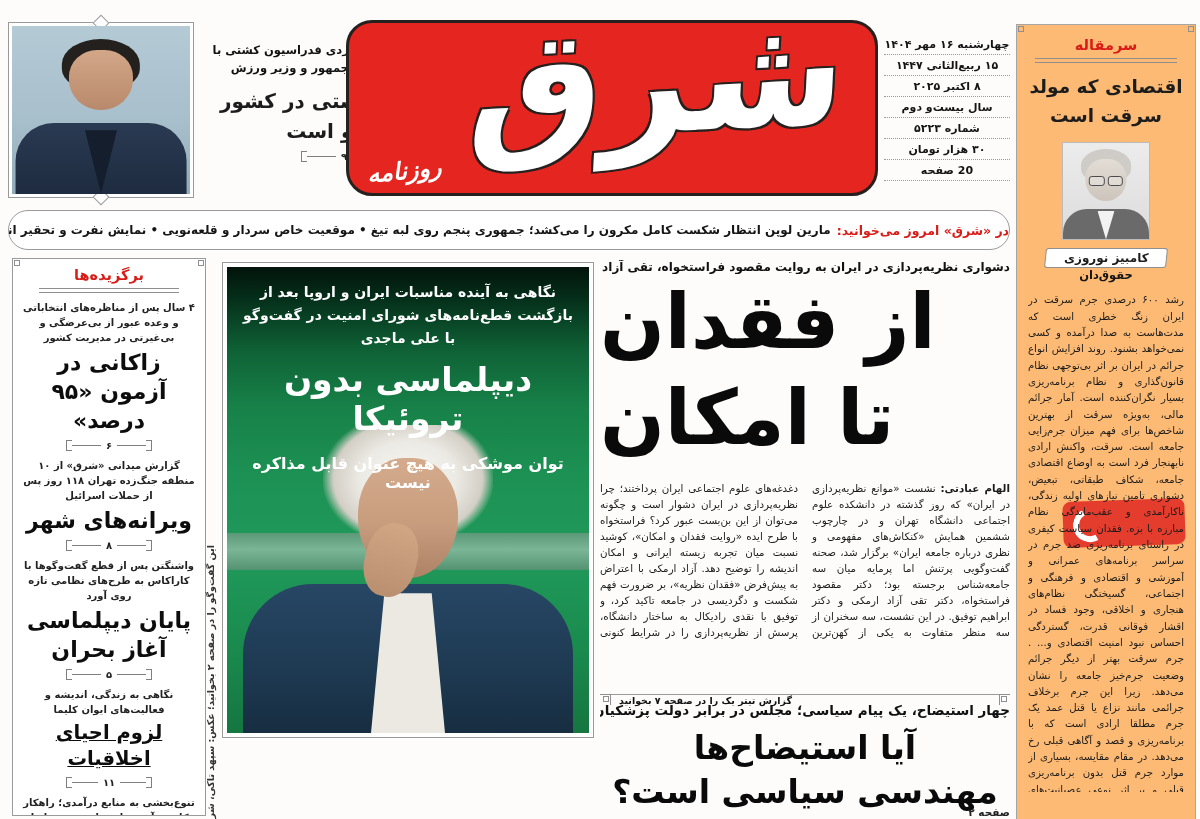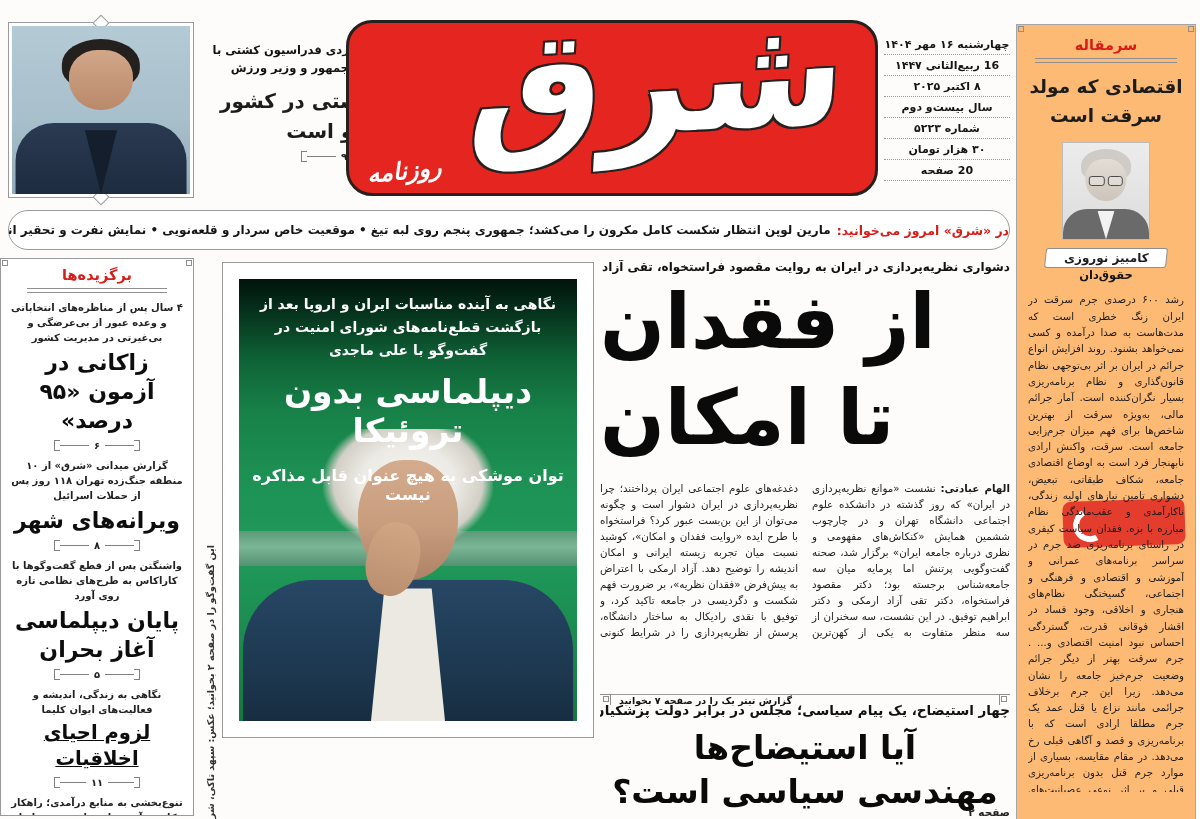--- a/index.html
+++ b/index.html
@@ -38,32 +38,32 @@
   .logo-word{position:absolute;right:30px;top:-18px;font-size:150px;font-weight:bold;color:#fff;line-height:1;transform:skewX(-6deg) rotate(-3deg);text-shadow:2px 2px 0 #26201e,-2px -2px 0 #26201e,2px -2px 0 #26201e,-2px 2px 0 #26201e;font-family:"DejaVu Sans",sans-serif;}
   .logo-sub{position:absolute;left:18px;bottom:8px;font-size:24px;font-weight:bold;font-style:italic;color:#fff;transform:rotate(-6deg);}
   .dates{position:absolute;left:884px;top:34px;width:126px;}
   .dates .row{font-size:11px;font-weight:bold;text-align:center;padding:3.5px 0;border-bottom:1px dotted #9a9a9a;color:#141414;}
   .dates .row:last-child{border-bottom:1px dotted #9a9a9a;}
   
   .strip{position:absolute;left:8px;top:210px;width:1002px;height:40px;border:1px solid #9a9a9a;border-radius:20px;box-sizing:border-box;display:flex;align-items:center;justify-content:center;gap:6px;background:#fff;}
   .strip .lbl{color:#d91c17;font-weight:bold;font-size:12.5px;white-space:nowrap;}
   .strip .txt{font-weight:bold;font-size:12px;white-space:nowrap;overflow:hidden;color:#151515;}
   
-  .sidebar{position:absolute;left:0;top:258px;width:194px;height:558px;border:1px solid #9a9a9a;box-sizing:border-box;background:#fff;overflow:hidden;text-align:center;padding:8px 8px 0;}
+  .sidebar{position:absolute;left:12px;top:258px;width:194px;height:558px;border:1px solid #9a9a9a;box-sizing:border-box;background:#fff;overflow:hidden;text-align:center;padding:8px 8px 0;}
   .sidebar .cap{color:#d91c17;font-weight:bold;font-size:14.5px;letter-spacing:3px;}
   .cap-line{width:80%;margin:5px auto 2px;border-top:1px solid #8f8f8f;border-bottom:1px solid #8f8f8f;height:3px;}
   .sb-kick{font-size:10px;font-weight:bold;line-height:1.5;color:#222;margin-top:7px;}
   .sb-hl{font-weight:bold;line-height:1.32;color:#0d0d0d;margin-top:3px;}
   .sb-hl.lg{font-size:22px;}
   .sb-hl.md{font-size:19.5px;text-decoration:underline;}
   
   .vcap{position:absolute;left:201px;top:556px;width:19px;height:260px;display:flex;align-items:center;justify-content:center;}
   .vcap span{writing-mode:vertical-rl;transform:rotate(180deg);font-size:9.5px;color:#333;white-space:nowrap;font-weight:bold;}
   
-  .interview{position:absolute;left:222px;top:262px;width:372px;height:476px;border:1px solid #9a9a9a;box-sizing:border-box;background:#fff;padding:16px;}
+  .interview{position:absolute;left:222px;top:262px;width:372px;height:476px;border:1px solid #9a9a9a;box-sizing:border-box;background:#fff;padding:4px;}
   .green{position:relative;width:100%;height:100%;background:linear-gradient(180deg,#02130b 0%,#05301b 7%,#0f6236 18%,#178148 30%,#1d9154 45%,#1f9a5a 62%,#1a8a4d 82%,#157640 100%);overflow:hidden;}
   .green .kick{position:relative;z-index:3;color:#fff;font-size:14px;font-weight:bold;line-height:1.65;text-align:center;padding:14px 10px 0;}
   .green .hl{position:relative;z-index:3;color:#fff;font-size:33px;font-weight:bold;text-align:center;margin-top:10px;}
   .green .sub{position:relative;z-index:3;color:#fff;font-size:16px;font-weight:bold;text-align:center;margin-top:16px;}
   .wall-band{position:absolute;left:0;right:0;top:57%;height:8%;background:linear-gradient(180deg,#8d9a92,#c6cec7 45%,#7f8d85);opacity:.55;z-index:1;}
   .g-hair{position:absolute;z-index:2;top:34%;left:50%;transform:translateX(-50%);width:170px;height:120px;background:radial-gradient(ellipse at 50% 45%,#f7f6f2 0%,#eceae4 40%,#d3cfc6 62%,rgba(211,207,198,0) 72%);}
   .g-face{position:absolute;z-index:2;top:41%;left:50%;transform:translateX(-50%);width:100px;height:120px;background:linear-gradient(180deg,#d4ab8c 0%,#c79d7e 55%,#ad8265 100%);border-radius:46% 46% 50% 50%;}
   .g-hand{position:absolute;z-index:4;top:55%;left:38%;width:52px;height:74px;background:linear-gradient(180deg,#d0a685,#b98f6f);border-radius:45%;transform:rotate(14deg);}
   .g-body{position:absolute;z-index:3;bottom:-2%;left:50%;transform:translateX(-50%);width:330px;height:34%;background:linear-gradient(180deg,#274765 0%,#1d3850 60%,#162b3e 100%);border-radius:70px 70px 0 0;}
   .g-shirt{position:absolute;z-index:3;bottom:0;left:50%;transform:translateX(-50%);width:74px;height:30%;background:#ece9e2;clip-path:polygon(18% 0,82% 0,100% 100%,0 100%);}
@@ -128,21 +128,21 @@
     </div>
   </div>
 
   <div class="logo-box">
     <div class="logo-word">شرق</div>
     <div class="logo-sub">روزنامه</div>
   </div>
 
   <div class="dates">
     <div class="row">چهارشنبه ۱۶ مهر ۱۴۰۴</div>
-    <div class="row">16 ربیع‌الثانی ۱۴۴۷</div>
+    <div class="row">۱۵ ربیع‌الثانی ۱۴۴۷</div>
     <div class="row">۸ اکتبر ۲۰۲۵</div>
     <div class="row">سال بیست‌و دوم</div>
     <div class="row">شماره ۵۲۲۳</div>
     <div class="row">۳۰ هزار تومان</div>
     <div class="row">20 صفحه</div>
   </div>
 
   <div class="strip">
     <span class="lbl">در «شرق» امروز می‌خوانید:</span>
     <span class="txt">مارین لوپن انتظار شکست کامل مکرون را می‌کشد؛ جمهوری پنجم روی لبه تیغ • موقعیت خاص سردار و قلعه‌نویی • نمایش نفرت و تحقیر انسانیت / محمود فاضلی</span>

